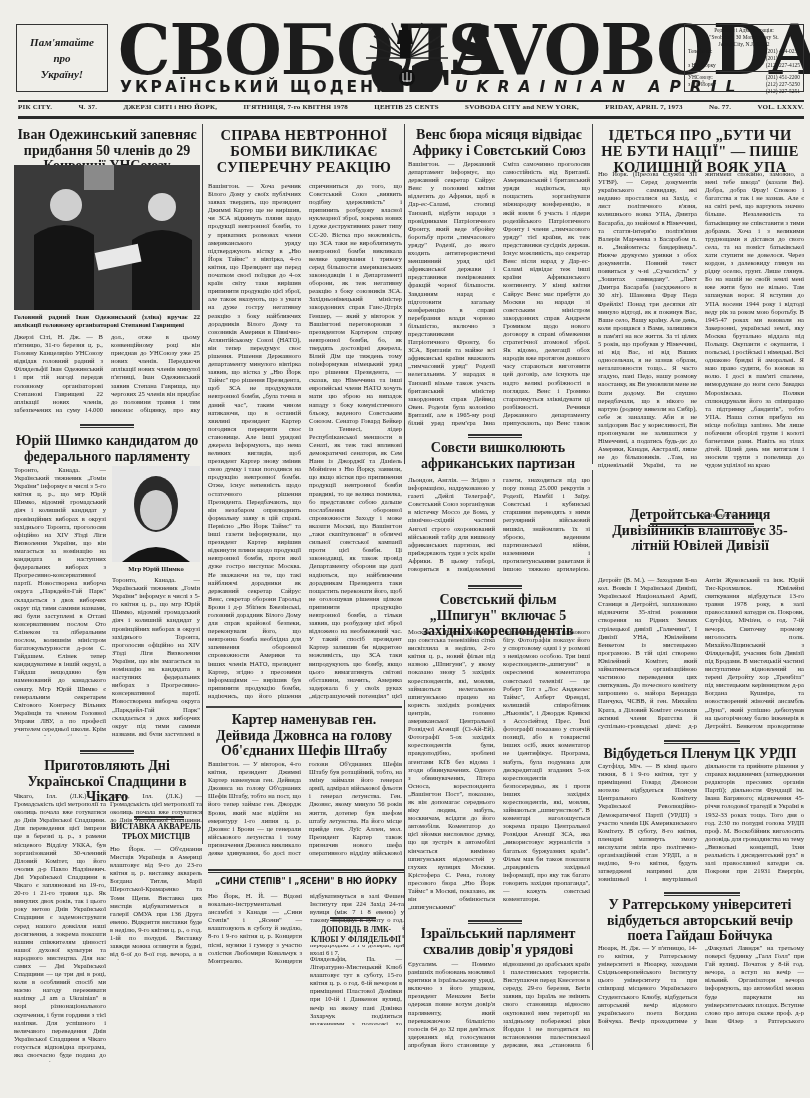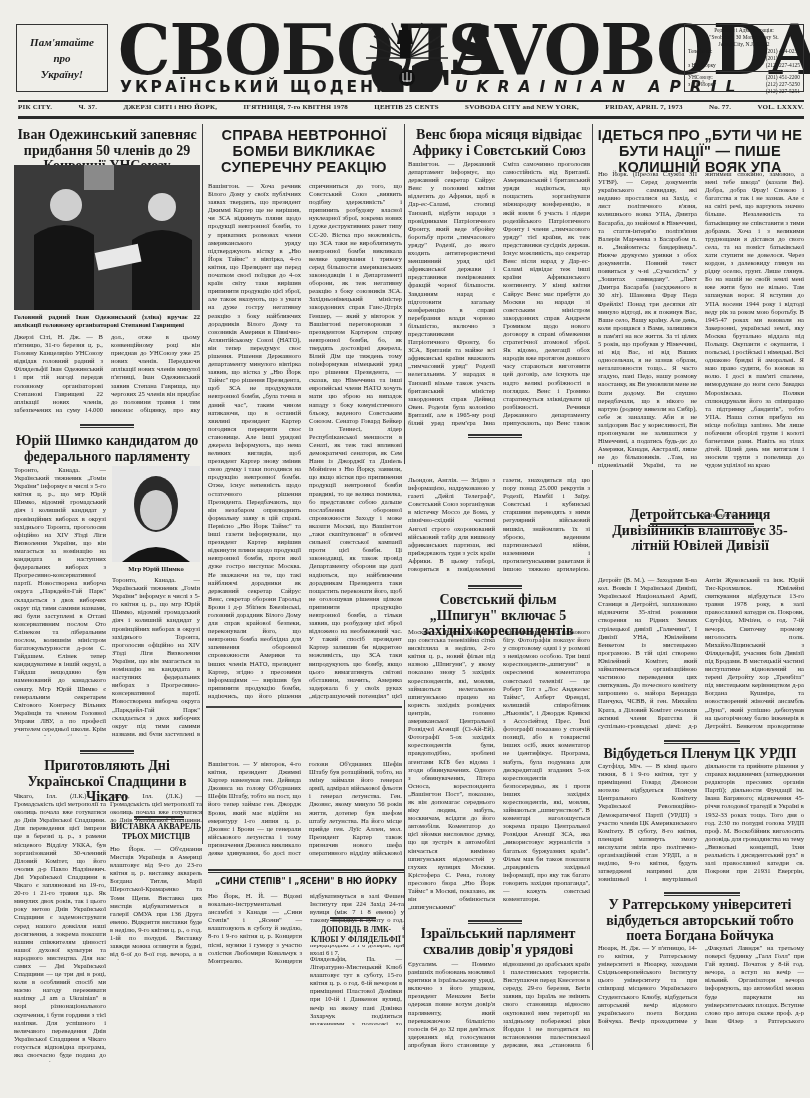--- a/index.html
+++ b/index.html
@@ -16,21 +16,21 @@
   .emblem{left:352px;top:18px;width:110px;height:80px}
   .contact{left:684px;top:24px;width:120px;height:68px;border:1px solid #333;font-size:5.5px;line-height:7px;padding:2px 3px}
   .contact .row{display:flex;justify-content:space-between}
   .contact .hr{border-top:1px solid #333;margin:2px 0}
   .contact .center{text-align:center}
   .rule{height:2px;background:#2b2b2b;left:18px;width:786px}
   .dateline{left:18px;top:103px;width:786px;height:12px;display:flex;justify-content:space-between;font-size:7px;font-weight:bold;letter-spacing:.2px}
   
   .vline{width:1px;background:#444}
   .head{font-weight:bold;text-align:center;line-height:1.12}
-  .h-big{font-family:Liberation Sans, sans-serif;font-size:14.5px;letter-spacing:.3px}
+  .h-big{font-family:Liberation Serif, serif;font-size:14.5px;letter-spacing:.3px}
   .h-mid{font-size:14px}
   .txt{font-size:6.6px;line-height:8.1px;text-align:justify;color:#222;column-gap:8px}
   .two{column-count:2}
   .photo{background:#2a2a2a;overflow:hidden}
   .caption{font-size:6.6px;line-height:8px;font-weight:bold;text-align:justify}
   .sep{height:4px;border-top:2px solid #333;border-bottom:1px solid #333}
   .sub-head{font-family:"DejaVu Sans",sans-serif;font-weight:bold;font-size:8px;text-align:center;line-height:10px}
 </style>
 </head>
 <body>
@@ -153,32 +153,34 @@
   <div class="abs txt" style="left:14px;top:792px;width:92px;height:270px;overflow:hidden">Чікаго, Ілл. (Л.К.) — Громадськість цієї метрополії та околиць почала вже готуватися до Днів Української Спадщини. Для переведення цієї імпрези ще в березні ц. р., з рамени місцевого Відділу УККА, був зорганізований 30-членний Діловий Комітет, що його очолив д-р Павло Надзіневич. Дні Української Спадщини в Чікаго є запляновані на 19-го, 20-го і 21-го травня ц.р. Як минулих двох років, так і цього року метою Днів Української Спадщини є задемонструвати серед нашого довкілля наші досягнення, а зокрема показати нашим співжителям цінності нашої духової культури та народного мистецтва. Для нас самих — Дні Української Спадщини — це три дні в році, коли в особливий спосіб ми маємо нагоду переживати наліпку „I am a Ukrainian" в морі різнонаціонального скупчення, і бути гордими з тієї наліпки. Для успішного і величавого переведення Днів Української Спадщини в Чікаго готується відповідна програма, яка своєчасно буде подана до загального відома.</div>
   <div class="abs txt" style="left:110px;top:792px;width:92px;height:30px;overflow:hidden">Чікаго, Ілл. (Л.К.) — Громадськість цієї метрополії та околиць почала вже готуватися до Днів Української Спадщини. Для переведення цієї імпрези ще в березні ц. р., з рамени місцевого Відділу УККА, був зорганізований 30-членний Діловий Комітет, що його очолив д-р Павло Надзіневич. Дні Української Спадщини в Чікаго є запляновані на 19-го, 20-го і 21-го травня ц.р. Як минулих двох років, так і цього року метою Днів Української Спадщини є задемонструвати серед нашого довкілля наші досягнення, а зокрема показати нашим співжителям цінності нашої духової культури та народного мистецтва. Для нас самих — Дні Української Спадщини — це три дні в році, коли в особливий спосіб ми маємо нагоду переживати наліпку „I am a Ukrainian" в морі різнонаціонального скупчення, і бути гордими з тієї наліпки. Для успішного і величавого переведення Днів Української Спадщини в Чікаго готується відповідна програма, яка своєчасно буде подана до загального відома.</div>
   <div class="abs sep" style="left:134px;top:816px;width:50px"></div>
   <div class="abs sub-head" style="left:110px;top:822px;width:92px;font-family:'Liberation Serif',serif;font-size:8px">ВИСТАВКА АКВАРЕЛЬ ТРЬОХ МИСТЦІВ</div>
   <div class="abs txt" style="left:110px;top:845px;width:92px;height:115px;overflow:hidden">Ню Йорк. — Об'єднання Мистців Українців в Америці влаштовує від 9-го до 23-го квітня ц. р. виставку акварель Богдана Титли, Марії Шеротської-Крамаренко та Томи Щепи. Виставка цих мистців відбуватиметься в галерії ОМУА при 136 Друга евеню. Відкриття виставки буде в неділю, 9-го квітня ц. р., о год. 1-ій по полудні. Виставку завжди можна оглянути в будні, від 6-ої до 8-ої год. вечора, а в суботу і неділю від 11-ої ранку до 8-ої год. вечора.</div>
 
   <div class="abs head h-big" style="left:206px;top:127px;width:196px">СПРАВА НЕВТРОННОЇ БОМБИ ВИКЛИКАЄ СУПЕРЕЧНУ РЕАКЦІЮ</div>
   <div class="abs txt two" style="left:208px;top:182px;width:194px;height:520px;overflow:hidden">Вашінгтон. — Хоча речник Білого Дому у своїх публічних заявах твердить, що президент Джиммі Картер ще не вирішив, чи ЗСА відкинуть пляни щодо продукції невтронної бомби, то у приватних розмовах члени американського уряду підтверджують вістку в „Ню Йорк Таймс" з вівтірка, 4-го квітня, що Президент ще перед початком своєї поїздки до 4-ох країн світу таки вирішив припинити продукцію цієї зброї, але також вказують, що з уваги на дуже гостру негативну реакцію з боку найближчих дорадників Білого Дому та союзників Америки в Північно-Атлянтійському Союзі (НАТО), він тепер передумує своє рішення. Рішення Державного департаменту минулого вівтірка заявив, що вістка у „Ню Йорк Таймс" про рішення Президента, щоб ЗСА не продукували невтронної бомби, „була точна в даний час", таким чином натякаючи, що в останній хвилині президент Картер погодився переврити своє становище. Але інші урядові джерела інформують, що нема великих виглядів, щоб президент Картер знову змінив свою думку і таки погодився на продукцію невтронної бомби. Отже, існує непевність щодо остаточного рішення Президента. Передбачають, що він незабаром оприлюднить формальну заяву в цій справі. Первісно „Ню Йорк Таймс" та інші газети інформували, що президент Картер вирішив відкинути пляни щодо продукції невтронної бомби, проти якої дуже гостро виступає Москва. Не зважаючи на те, що такі найближчі дорадники як державний секретар Сайрус Венс, секретар оборони Гарольд Бровн і д-р Збіґнєв Бжезінські, головний дорадник Білого Дому для справ крайової безпеки, переконували його, що невтронна бомба необхідна для запевнення оборонної спроможности Америки та інших членів НАТО, президент Картер, згідно з пресовими інформаціями — вирішив був припинити продукцію бомби, надіючись, що його рішення спричиниться до того, що Совєтський Союз „виявить подібну здержливість" і припинить розбудову власної нуклеарної зброї, зокрема нових і дуже деструктивних ракет типу СС-20. Вістка про можливість, що ЗСА таки не вироблятимуть невтронної бомби викликала велике здивування і тривогу серед більшости американських законодавців і в Департаменті оборони, як теж негативну реакцію з боку союзників ЗСА. Західньонімецький міністер закордонних справ Ганс-Дітріх Геншер, — який у вівторок у Вашінгтоні переговорював з президентом Картером справу невтронної бомби, бо, як твердять достовірні джерела, Білий Дім ще тиждень тому поінформував німецький уряд про рішення Президента, — сказав, що Німеччина та інші европейські члени НАТО хочуть мати цю зброю на випадок нападу з боку комуністичного бльоку, веденого Совєтським Союзом. Сенатор Говард Бейкер із Теннесі, лідер Республіканської меншости в Сенаті, як теж такі впливові демократичні сенатори, як Сем Нанн із Джорджії та Даніель Мойніген з Ню Йорку, заявили, що якщо вістки про припинення продукції невтронної бомби правдиві, то це велика помилка, бо представляє собою дальше послаблення оборонної спроможности Заходу і може вказати Москві, що Вашінгтон „таки скапітулював" в обличчі сильної совєтської кампанії проти цієї бомби. Ці законодавці, як також провід Департаменту оборони ще далі надіються, що найближчим дорадникам Президента таки пощастить переконати його, щоб не оголошував рішення цілком припинити продукцію невтронної бомби, а тільки заявив, що розбудову цієї зброї відложено на необмежений час. У такий спосіб президент Картер залишив би відкритою можливість, що ЗСА таки випродукують цю бомбу, якщо цього вимагатимуть світові обставини, значить, Америка задержала б у своїх руках „відстрашуючий потенціял" цієї зброї, що могло б переконати Москву припинити розбудову нових нуклеарних ракет і скріпило б ЗСА у переговорах з СССР щодо нового договору відносно обмеження стратегічної атомової зброї. Реакція совєтських властей на можливість, що президент Картер може припинити продукцію невтронної зброї, була передбачена, бо речники совєтського уряду в Східній Німеччині і в самій Москві заявили, що „Совєтський Союз вітав би таке рішення".</div>
   <div class="abs" style="left:206px;top:706px;width:196px;height:2px;background:#444"></div>
 
+  <div class="abs head h-mid" style="left:206px;top:712px;width:196px">Картер наменував ген. Дейвида Джовнса на голову Об'єднаних Шефів Штабу</div>
   <div class="abs txt two" style="left:208px;top:760px;width:194px;height:105px;overflow:hidden">Вашінгтон. — У вівторок, 4-го квітня, президент Джиммі Картер наменував ген. Дейвида Джовнса на голову Об'єднаних Шефів Штабу, тобто на пост, що його тепер займає ген. Джордж Бровн, який має відійти на емеритуру 1-го липня ц. р. Джовнс і Бровн — це генерали військового летунства і тому призначення Джовнса викликало деяке здивування, бо досі пост голови Об'єднаних Шефів Штабу був ротаційний, тобто, на зміну займали його генерал армії, адмірал військової фльоти і генерал летунства. Ген. Джовнс, якому минуло 56 років життя, дотепер був шефом штабу летунства. На його місце прийде ген. Луїс Аллен, мол. Президент Картер також призначив нового шефа оперативного відділу військової фльоти, а саме, адмірала Томаса Гейварда, дотеперішнього командата американської фльоти на Тихому океані.</div>
   <div class="abs sep" style="left:208px;top:869px;width:196px"></div>
 
   <div class="abs sub-head" style="left:208px;top:877px;width:196px">„СИНИ СТЕПІВ" І „ЯСЕНИ" В НЮ ЙОРКУ</div>
   <div class="abs txt two" style="left:208px;top:892px;width:196px;height:82px;overflow:hidden">Ню Йорк, Н. Й. — Відомі вокально-інструментальні ансамблі з Канади — „Сини Степів" і „Ясени" — влаштовують в суботу й неділю, 8-го і 9-го квітня ц. р. Концерти пісні, музики і гумору з участю солістки Любомири Ковальчук з Монтреалю. Концерти відбуватимуться в залі Фешен Інституту при 224 Захід 24-та вулиця (між 7 і 8 евеню) у такому порядку: в суботу о год. 7-ій вечора, а в неділю о год. 3-ій по полудні. Квитки в передпродажі 5 і 6 долярів, при вході 6 і 7.</div>
 
   <div class="abs sep" style="left:330px;top:900px;width:0"></div>
 
   <div class="abs head h-mid" style="left:408px;top:127px;width:182px">Венс бюра місяця відвідає Африку і Совєтський Союз</div>
   <div class="abs txt two" style="left:408px;top:160px;width:182px;height:270px;overflow:hidden">Вашінгтон. — Державний департамент інформує, що державний секретар Сайрус Венс у половині квітня відлетить до Африки, щоб в Дар-ес-Саламі, столиці Танзанії, відбути наради з провідниками Патріотичного Фронту, який веде збройну боротьбу проти „тимчасового уряду" Родезії, до якого входить антитерористичні меншинний уряд цієї африканської держави і представники поміркованих фракцій чорної більшости. Завданням нарад є підготовити загальну конференцію в справі перебрання влади чорною більшістю, включно з представниками Патріотичного Фронту, бо ЗСА, Британія та майже всі африканські країни вважають „тимчасовий уряд" Родезії нелегальним. У нарадах в Танзанії візьме також участь британський міністер закордонних справ Дейвид Овен. Родезія була колонією Британії, але в 1965-му році білий уряд прем'єра Івна Сміта самочинно проголосив самостійність від Британії. Американський і британський уряди надіються, що пощастить зорганізувати міжнародну конференцію, в якій взяли б участь і лідери родезійського Патріотичного Фронту і члени „тимчасового уряду" тієї країни, як теж представники сусідніх держав. Існує можливість, що секретар Венс після нарад у Дар-ес-Саламі відвідає теж інші країни Африканського континенту. У кінці квітня Сайрус Венс має прибути до Москви на наради зі совєтським міністром закордонних справ Андреєм Громиком щодо нового договору в справі обмеження стратегічної атомової зброї. Як відомо, делегації обох народів вже протягом довшого часу стараються виготовити цей договір, але існують ще надто великі розбіжності в поглядах. Венс і Громико старатимуться зліквідувати ці розбіжності. Речники Державного департаменту припускають, що Венс також відбуде нараду зі совєтським лідером Леонідом Брежнєвим. Крім договору в справі обмеження зброї, правдоподібно також буде обговорене питання присутности совєтських і кубинських військових частин в Етіопії — заявив представник Державного департаменту.</div>
   <div class="abs sep" style="left:468px;top:434px;width:54px"></div>
 
+  <div class="abs head h-mid" style="left:406px;top:440px;width:184px">Совєти вишколюють африканських партизан</div>
   <div class="abs txt two" style="left:408px;top:476px;width:182px;height:102px;overflow:hidden">Льондон, Англія. — Згідно з інформацією, надрукованою у газеті „Дейлі Телеграф", Совєтський Союз зорганізував в містечку Моссо де Бома, у північно-східній частині Анголі строго охоронюваний військовий табір для вишколу африканських партизан, які приїжджають туди з усіх країн Африки. В цьому таборі, говориться в повідомленні газети, знаходиться під цю пору понад 25.000 рекрутів з Родезії, Намбії і Заїру. Совєтські і кубинські старшини переводять з ними регулярний військовий вишкіл, знайомлять їх зі зброєю, веденням партизанської війни, наземними і протилетунськими ракетами й іншою тяжкою артилерією. „Дейлі Телеграф" також відмічує, що стаціоновані в Анголі кубинські військові частини виконують в країні жандармську функцію і поборюють організований рух спротиву, який виступає проти комуністичного режиму Агостіно Нето і його совєтських та кубинських протекторів. Боротьба у деяких провінціях ведеться на широку скалю і розвідчі агенції інформують, що від часу закінчення регулярних боїв, в Анголі загинуло по обох боках понад 70.000 вояків і партизан.</div>
   <div class="abs sep" style="left:468px;top:585px;width:54px"></div>
 
   <div class="abs head h-mid" style="left:406px;top:592px;width:184px">Совєтський фільм „Шпигун" включає 5 західніх кореспондентів</div>
   <div class="abs txt two" style="left:408px;top:628px;width:182px;height:292px;overflow:hidden">Москва. — Ройтер інформує, що совєтська телевізійна сітка висвітлила в неділю, 2-го квітня ц. р., новий фільм під назвою „Шпигуни", у якому показано знову 5 західніх кореспондентів, які, мовляв, займаються нелегальною шпигунською працею на користь західніх розвідчих центрів, головно американської Центральної Розвідчої Агенції (Сі-Ай-Ей). Фотографії 5-ох західніх кореспондентів були, правдоподібно, зроблені агентами КҐБ без відома і згоди обвинувачених. Одного з обвинувачених, Пітера Осноса, кореспондента „Вашінгтон Пост", показано, як він допомагає середнього віку людям, мабуть, москвичам, всідати до його автомобіля. Коментатор до цієї зйомки висловлює думку, що ця зустріч в автомобілі кінчається виміною шпигунських відомостей у глухих вулицях Москви. Крістофера С. Рена, голову пресового бюра „Ню Йорк Таймс" в Москві, показано, як він обмінюється „шпигунськими" інформаціями в часі ранкового бігу. Фотографія показує його у спортовому одязі і у розмові з невідомою особою. Три інші кореспонденти-„шпигуни" в окресленні коментатора совєтської телевізії — це Роберт Тот з „Лос Анджелес Таймс", Алберт Френдлі, колишній співробітник „Ньюзвік", і Джордж Кривскі з Ассосіейтед Прес. Їхні фотографії показано у стоячій позиції, або в товаристві інших осіб, яких коментатор не ідентифікує. Програма, мабуть, була подумана для дискредитації згаданих 5-ох кореспондентів безпосередньо, як і проти інших західніх кореспондентів, які, мовляв, займаються „шпигунством". В коментарі наголошується зокрема працю Центральної Розвідки Агенції ЗСА, яка „використовує журналістів з багатьох буржуазних країн". Фільм мав би також показати „правдивість західньої інформації, про яку так багато говорить західня пропаганда", — кажуть совєтські коментатори.</div>
   <div class="abs sep" style="left:468px;top:920px;width:54px"></div>
 
   <div class="abs head h-mid" style="left:406px;top:926px;width:184px">Ізраїльський парлямент схвалив довір'я урядові</div>
   <div class="abs txt two" style="left:408px;top:960px;width:182px;height:90px;overflow:hidden">Єрусалим. — Помимо ранішніх побоювань можливої критики в ізраїльському уряді, включно з його упадком, президент Менахем Бегін одержав повне вотум довір'я парляменту, який переважаючою більшістю голосів 64 до 32 при дев'ятьох здержаних від голосування апробував його становище у відношенні до арабських країн і палестинських терористів. Виступаючи перед Кнесетом в середу, 29-го березня, Бегін заявив, що Ізраїль не змінить свого становища відносно окупованої ним території на західньому побережжі ріки Йордан і не погодиться на встановлення палестинської держави, яка „становила б загрозу для Ізраїля і цілого вільного світу".</div>
 
@@ -188,20 +190,20 @@
   <div class="abs sep" style="left:650px;top:523px;width:104px"></div>
 
   <div class="abs head h-mid" style="left:596px;top:507px;width:208px">Детройтська Станиця Дивізійників влаштовує 35-літній Ювілей Дивізії</div>
   <div class="abs txt two" style="left:598px;top:576px;width:206px;height:160px;overflow:hidden">Детройт (В. М.). — Заходами Б-ва кол. Вояків І Української Дивізії, Української Національної Армії, Станиця в Детройті, заплановано відзначити 35-літні роковини створення на Рідних Землях стрілецької дивізії „Галичина", І Дивізії УНА, Ювілейним Бенкетом із мистецькою програмою. В тій цілі створено Ювілейний Комітет, який займатиметься організаційною частиною переведення цих святкувань. До почесного комітету запрошено о. майора Бернарда Панчука, ЧСВВ, й ген. Михайла Крата, а Діловий Комітет очолили активні члени Братства й суспільно-громадські діячі: д-р Антін Жуковський та інж. Юрій Тис-Крохмалюк. Ювілейні святкування відбудуться 13-го травня 1978 року, в залі православної катедри св. Покрови, Саутфілд, Мічіґен, о год. 7-ій вечора. Святочну промову виголосить полк. МихайлоЛіщинський з Філядельфії, учасник боїв Дивізії під Бродами. В мистецькій частині виступатиме відновлений на терені Детройту хор „Трембіта" під мистецьким керівництвом д-ра Богдана Кушніра, та новостворений жіночий ансамбль „Луна", який успішно дебютував на цьогорічному балю інженерів в Детройті. Бенкетом проводитиме проф. Петро Стасів, а аранжером забави, на якій пригриватиме оркестра „Зоря", буде Богдан Середюк. Детройтську Станицю Братства, яка являється одною із передових на терені ЗСА, очолює Мирослав Трешневський.</div>
   <div class="abs sep" style="left:664px;top:740px;width:76px"></div>
 
   <div class="abs head h-mid" style="left:596px;top:746px;width:208px">Відбудеться Пленум ЦК УРДП</div>
   <div class="abs txt two" style="left:598px;top:762px;width:206px;height:126px;overflow:hidden">Саутфілд, Міч. — В кінці цього тижня, 8 і 9-го квітня, тут у приміщенні Говард Джонсон мотелю відбудеться Пленум Центрального Комітету Української Революційно-Демократичної Партії (УРДП) з участю членів ЦК Американського Комітету. В суботу, 8-го квітня, пленарні матимуть змогу вислухати звітів про політично-організаційний стан УРДП, а в неділю, 9-го квітня, будуть затверджені напрямні для зовнішньої і внутрішньої діяльности та прийняте рішення у справах видавничих (затвердження редакторів пресових органів Партії); діяльности Фундації ім. Івана Багряного; відзначення 45-річчя голодової трагедії в Україні в 1932-33 роках тощо. Того дня о год. 2:30 по полудні голова УРДП проф. М. Воскобійник виголосить доповідь для громадянства на тему „Визвольні концепції, їхня реальність і дисидентський рух" в залі православної катедри св. Покрови при 21931 Евергрін, Саутфілд, Міч. на передмісці Детройту.</div>
   <div class="abs sep" style="left:664px;top:892px;width:76px"></div>
 
-  <div class="abs head h-mid" style="left:596px;top:897px;width:208px">У Ратгерському університеті відбудеться авторський тобто поета Богдана Бойчука</div>
+  <div class="abs head h-mid" style="left:596px;top:897px;width:208px">У Ратгерському університеті відбудеться авторський вечір поета Гайдаш Бойчука</div>
   <div class="abs txt two" style="left:598px;top:944px;width:206px;height:88px;overflow:hidden">Нюарк, Н. Дж. — У п'ятницю, 14-го квітня, у Ратгерському університеті в Нюарку, заходами Східньоевропейського Інституту цього університету та при співпраці місцевого Українського Студентського Клюбу, відбудеться авторський вечір відомого українського поета Богдана Бойчука. Вечір проходитиме у „Факульті Лавндж" на третьому поверсі будинку „Галл Голл" при Гай вулиці. Початок у 8-ій год. вечора, а вступ на вечір — вільний. Організатори вечора інформують, що автомобілі можна буде паркувати на університетських площах. Вступне слово про автора скаже проф. д-р Іван Фізер з Ратгерського університету у Ню Бронсвік, Н. Дж. Відтак поет Богдан Бойчук читатиме свої твори і передбачена дискусія на літературні теми. Опісля — товариська зустріч при перекусці.</div>
 
 </div>
 
 <div class="abs sep" style="left:330px;top:917px;width:46px;position:absolute"></div>
 <div class="abs sub-head" style="position:absolute;left:310px;top:925px;width:92px;font-family:'Liberation Serif',serif;font-size:7.5px;background:#efeee9">ДОПОВІДЬ В ЛМК-КЛЮБІ У ФІЛЯДЕЛЬФІЇ</div>
 <div class="abs txt" style="position:absolute;left:310px;top:955px;width:92px;height:70px;overflow:hidden;background:#efeee9">Філядельфія, Па. — Літературно-Мистецький Клюб влаштовує тут в суботу, 15-го квітня ц. р. о год. 6-ій вечором в приміщенні Пластової Домівки при 10-ій і Данкенон вулиці, вечір на якому пані Дзвінка Захарчук поділиться враженнями з подорожі до Португалії. Спогад буде ілюстрований прозірками. Після доповіді відбудеться виграшна картин і скульптур наших мистців.</div>
 
 </body></html>

